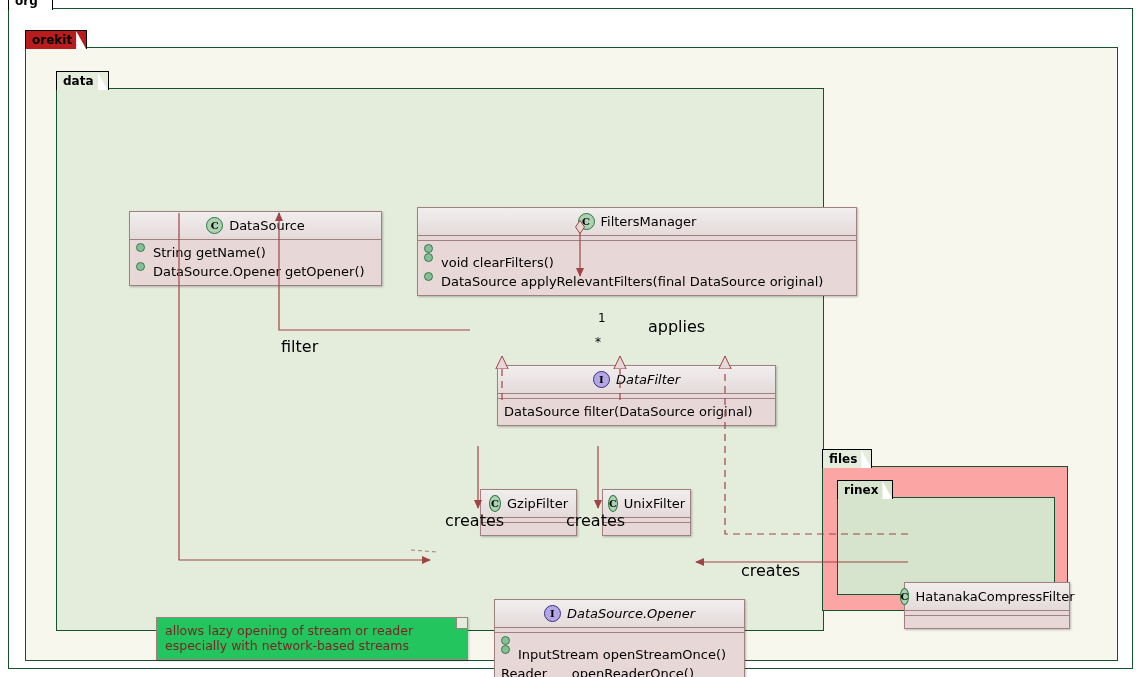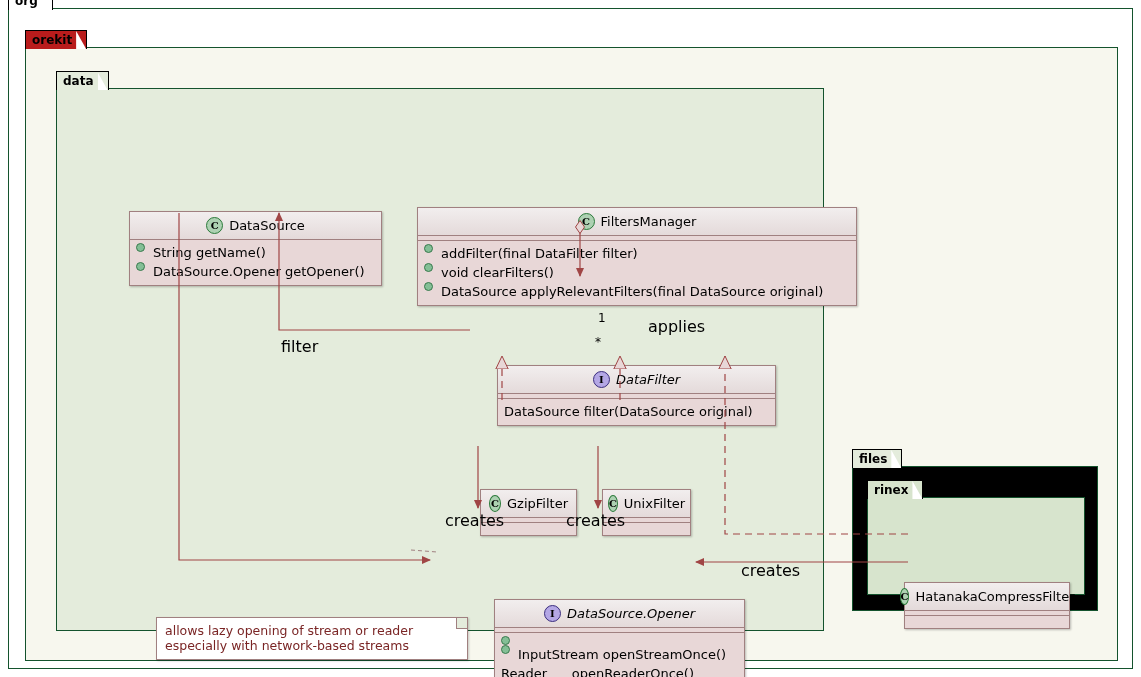--- a/index.html
+++ b/index.html
@@ -58,21 +58,21 @@
 
   #pkg-org { left: 8px; top: 8px; width: 1125px; height: 661px; background: #ffffff; }
   #pkg-org > .pkg-tab { left: -1px; top: -18px; background: #ffffff; }
 
   #pkg-orekit { left: 16px; top: 38px; width: 1093px; height: 614px; background: #f7f7ee; }
   #pkg-orekit > .pkg-tab { left: -1px; top: -18px; background: #b91c1c; }
 
   #pkg-data { left: 30px; top: 40px; width: 768px; height: 543px; background: #e4ecdc; }
   #pkg-data > .pkg-tab { left: -1px; top: -18px; background: #e4ecdc; }
 
-  #pkg-files { left: 826px; top: 418px; width: 246px; height: 145px; background: #000000; }
+  #pkg-files { left: 796px; top: 418px; width: 246px; height: 145px; background: #fca5a5; }
   #pkg-files > .pkg-tab { left: -1px; top: -18px; background: #e4ecdc; }
 
   #pkg-rinex { left: 14px; top: 30px; width: 218px; height: 98px; background: #d7e4cd; text-decoration: underline; }
   #pkg-rinex > .pkg-tab { left: -1px; top: -18px; background: #d7e4cd; }
 
   
   .cls {
     position: absolute;
     box-sizing: border-box;
     border: 1px solid #a08080;
@@ -138,21 +138,21 @@
   #cls-unixfilter      { left: 545px; top: 400px; width: 89px;  }
   #cls-opener          { left: 437px; top: 510px; width: 251px; }
   #cls-hatanaka        { left: 878px; top: 534px; width: 166px; }
 
   
   #note {
     position: absolute;
     left: 99px; top: 528px;
     width: 312px;
     box-sizing: border-box;
-    background: #ffffff;
+    background: #22c55e;
     border: 1px solid #a08080;
     font-size: 12.5px;
     color: #7a2525;
     line-height: 15px;
     padding: 5px 8px 6px 8px;
     box-shadow: 1px 1px 2px rgba(0,0,0,0.2);
   }
   #note .corner {
     position: absolute;
     right: 0; top: 0;
@@ -209,21 +209,20 @@
 
         <div class="cls" id="cls-filtersmanager">
           <div class="cls-title">
             <span class="badge c">C</span>
             <span class="cls-name">FiltersManager</span>
           </div>
           <div class="cls-sep"></div>
           <div class="cls-members">
             <div class="member">
               <span class="vis-dot"></span>
-              <span>addFilter(final DataFilter filter)</span>
             </div>
             <div class="member">
               <span class="vis-dot"></span>
               <span>void clearFilters()</span>
             </div>
             <div class="member">
               <span class="vis-dot"></span>
               <span>DataSource applyRelevantFilters(final DataSource original)</span>
             </div>
           </div>

